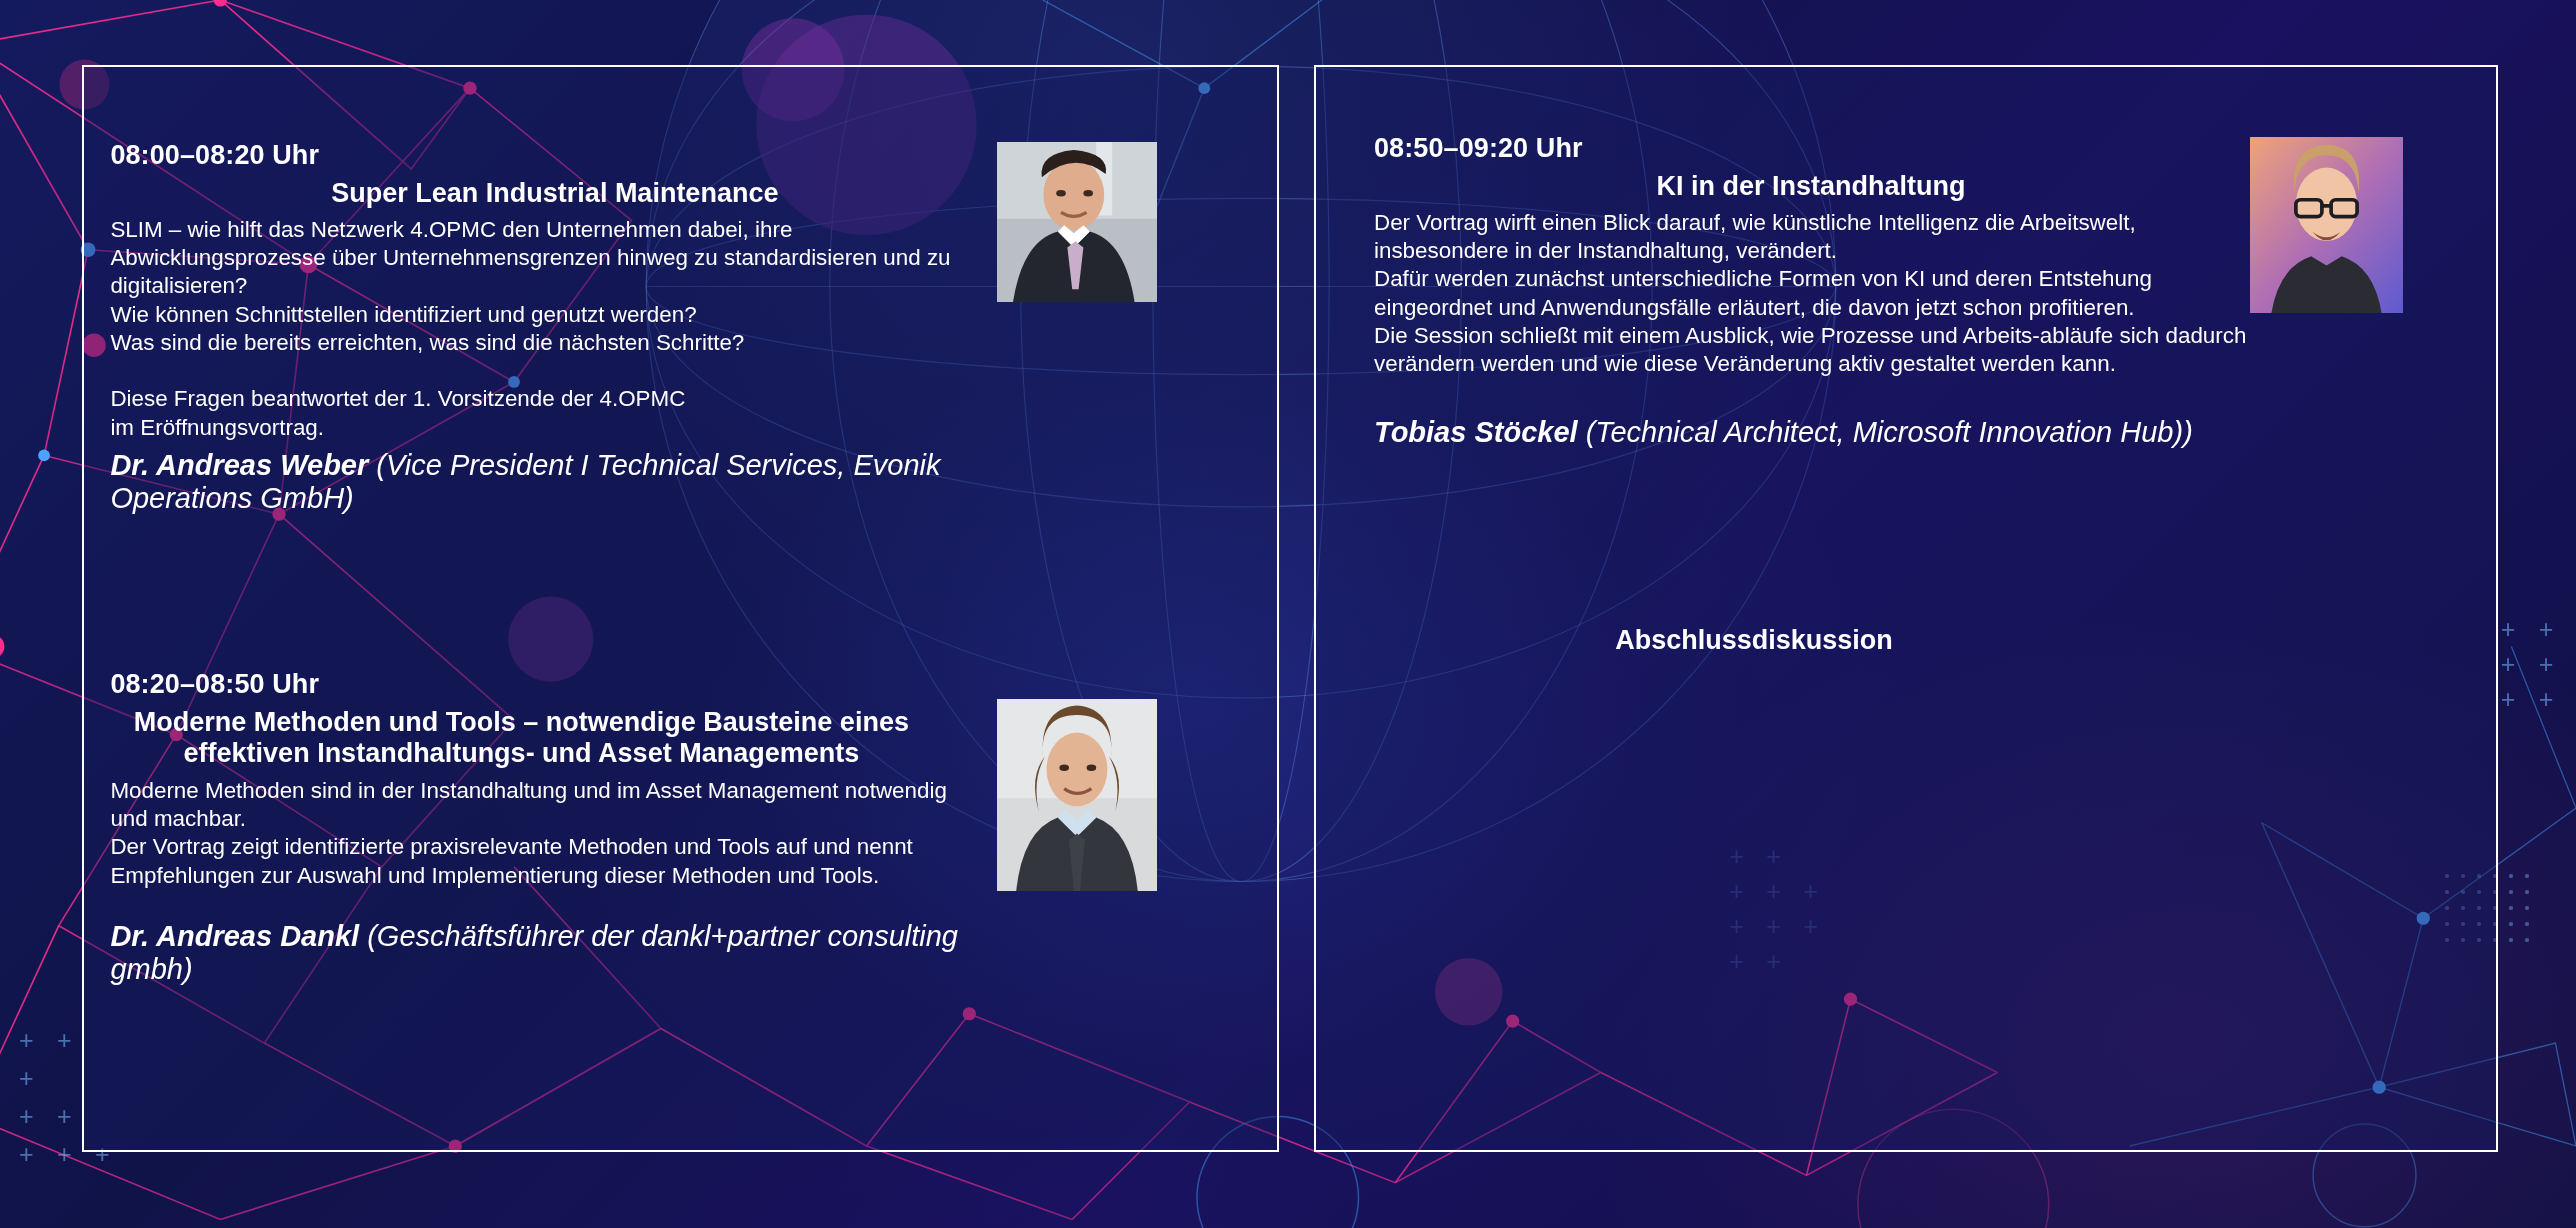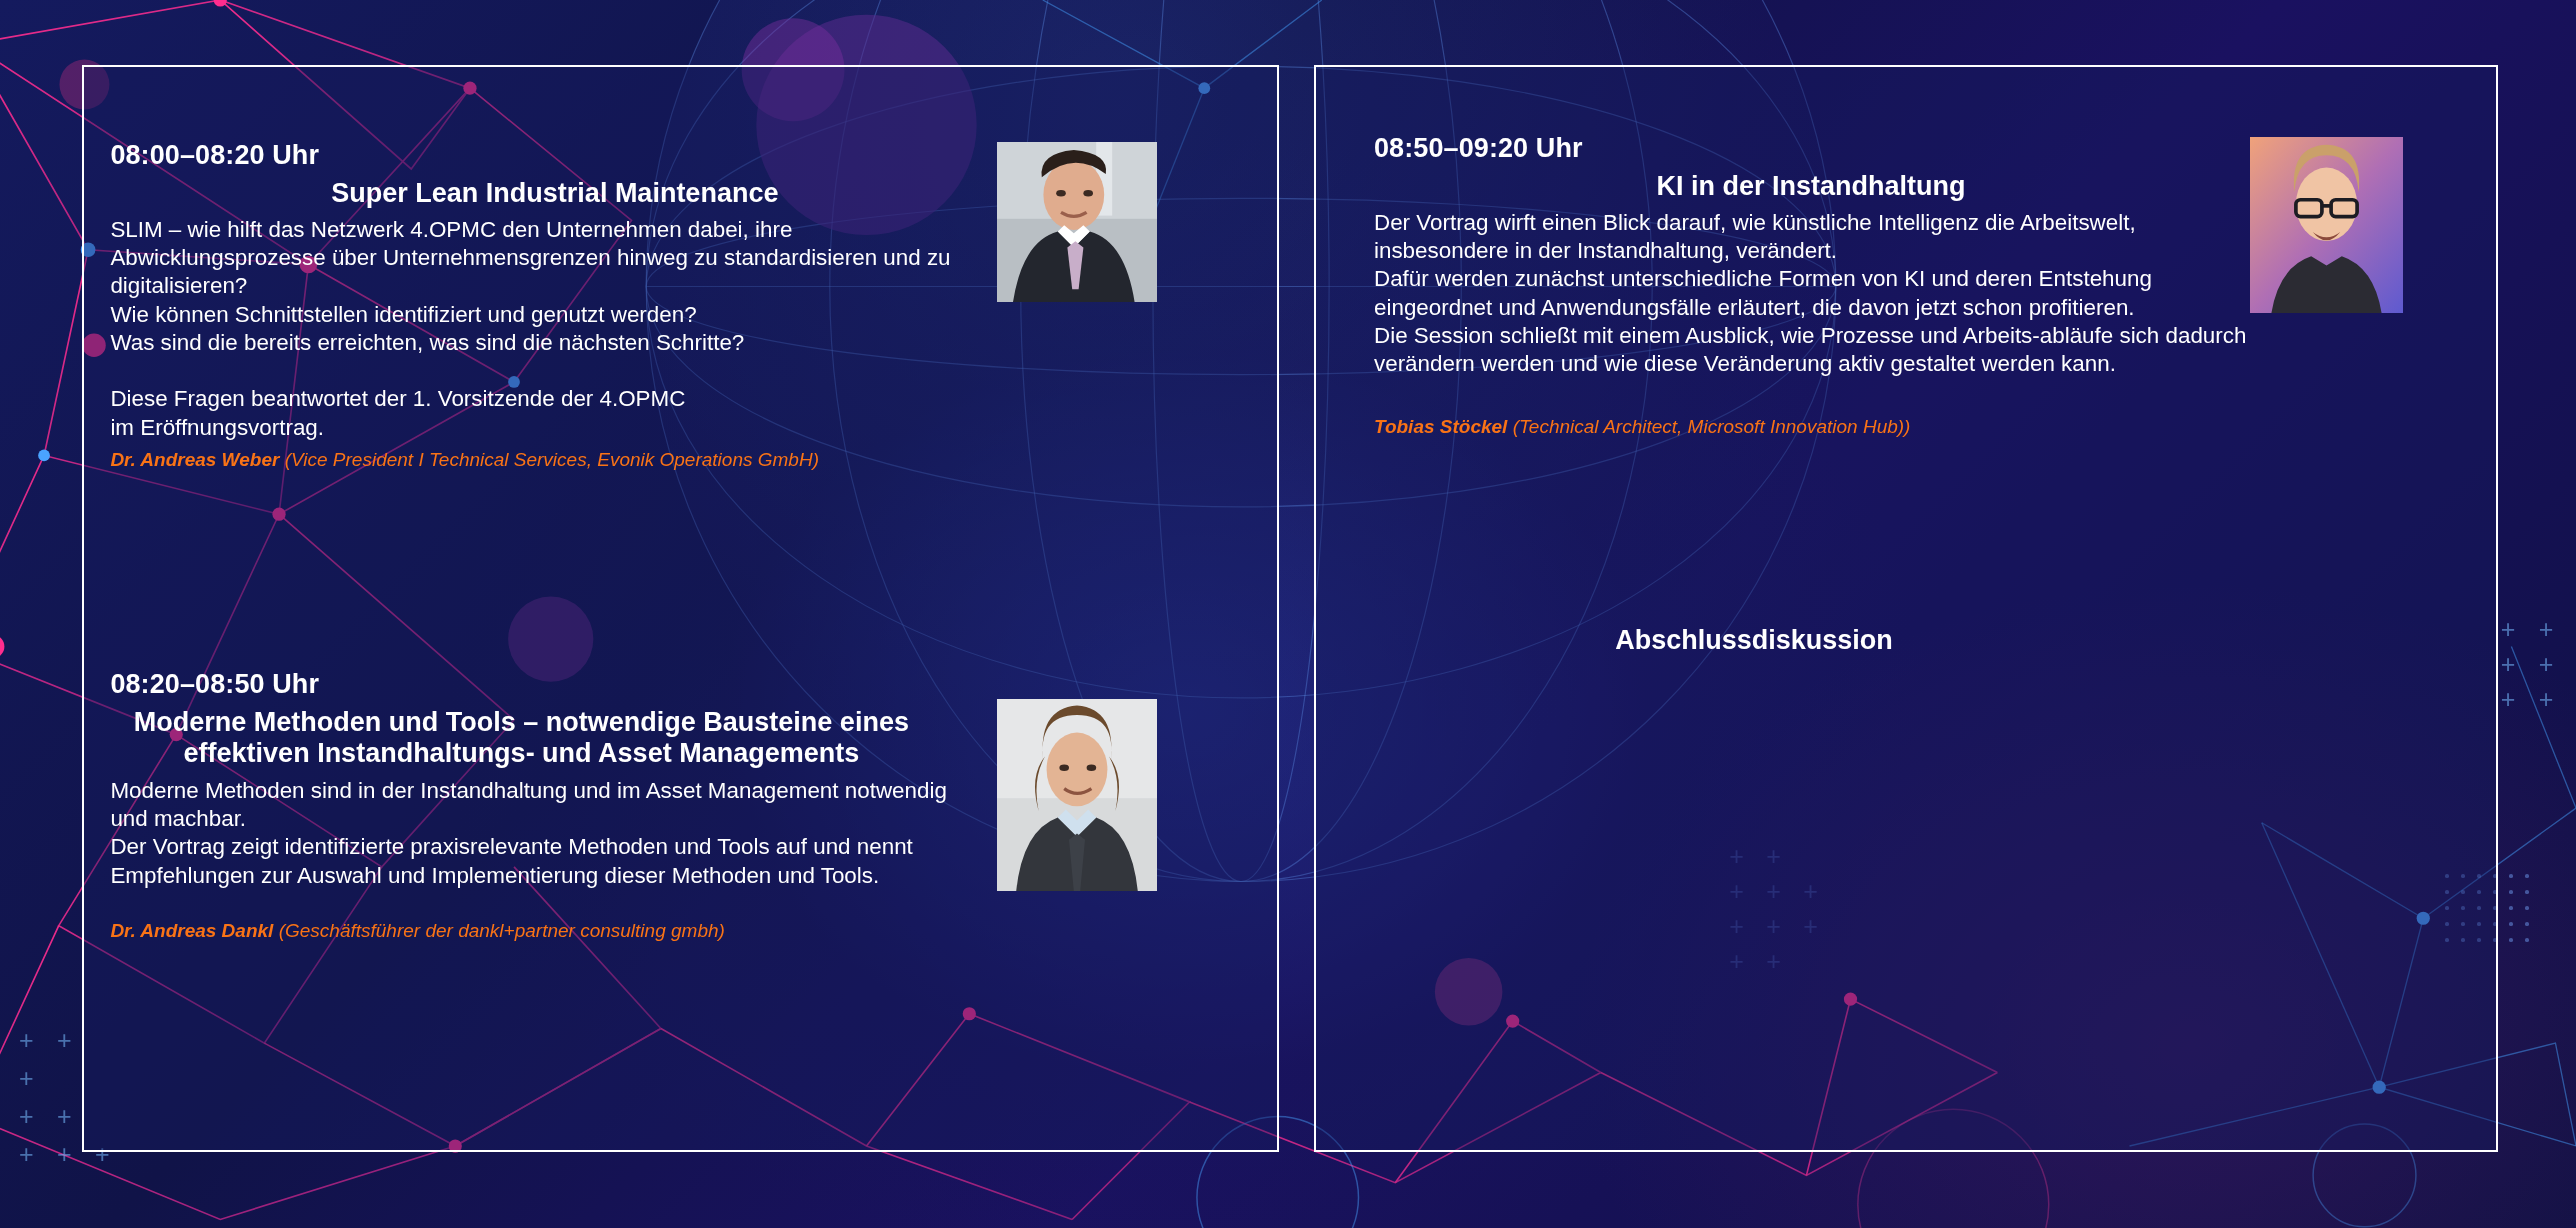--- a/index.html
+++ b/index.html
@@ -82,22 +82,22 @@
     text-align: center;
   }
   .body {
     color: #ffffff;
     font-size: 22.4px;
     line-height: 1.26;
     margin-top: 6.6px;
     white-space: pre-line;
   }
   .speaker {
-    color: #f97316;
-    font-size: 19px;
+    color: #ffffff;
+    font-size: 29px;
     font-style: italic;
     margin-top: 7.3px;
   }
   .speaker b { font-weight: bold; }
   .speaker .paren { font-style: italic; font-weight: normal; }
 
   .photo {
     position: absolute;
     overflow: hidden;
     background: #888;

